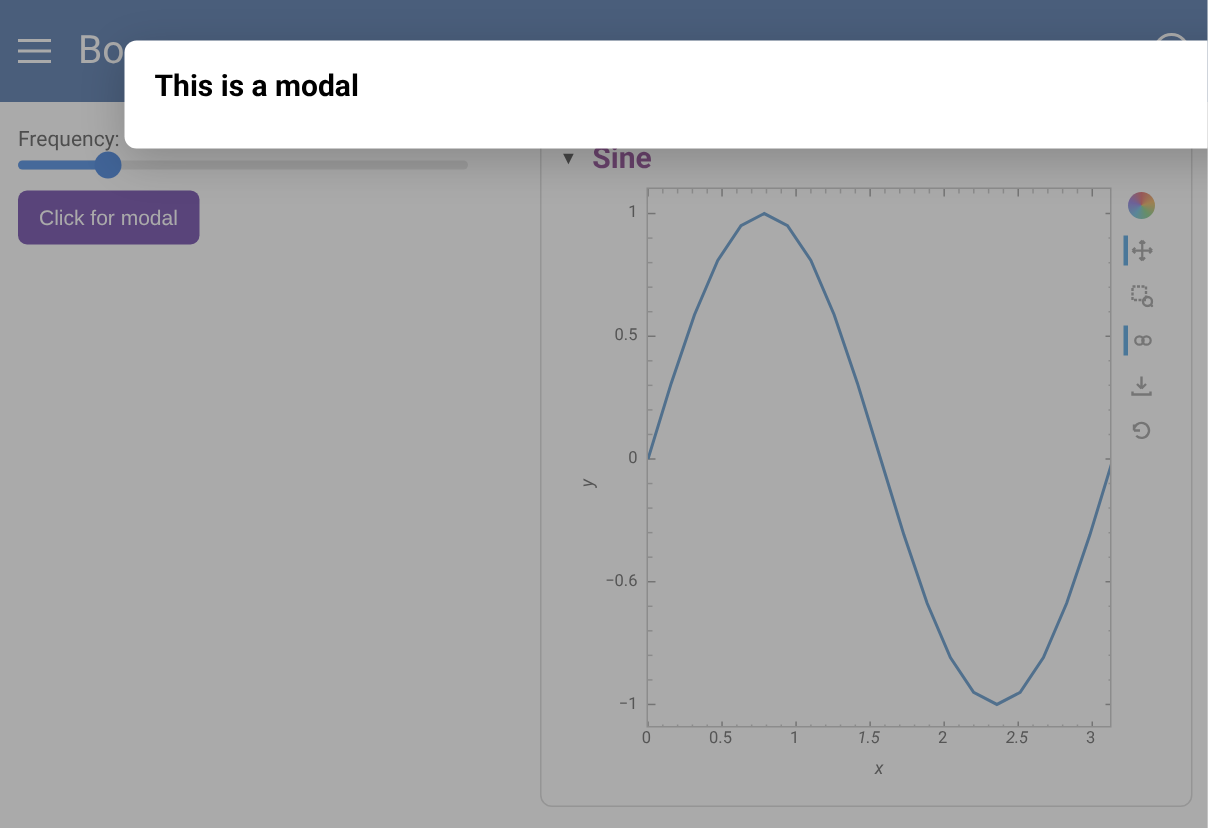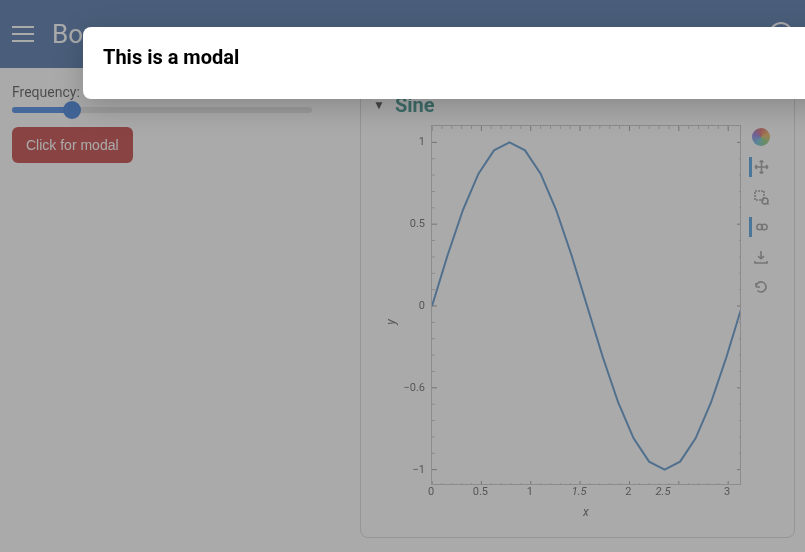--- a/index.html
+++ b/index.html
@@ -62,41 +62,41 @@
     }
     .slider-thumb {
       position: absolute;
       top: 50%;
       width: 18px; height: 18px;
       background: #1764d6;
       border-radius: 50%;
       transform: translate(-50%, -50%);
     }
     .modal-btn {
-      background: #b91c1c;
+      background: #4c1d95;
       border: none;
       color: #fff;
       padding: 10px 14px;
       border-radius: 6px;
       font-size: 14px;
       cursor: pointer;
     }
     .main {
       flex: 1;
       padding: 14px 10px 14px 10px;
     }
     .card {
       border: 1px solid #d0d0d0;
       border-radius: 8px;
       padding: 10px 12px 20px 12px;
       height: 100%;
     }
     .card-header { display:flex; align-items:center; gap:10px; margin-bottom: 8px; }
     .caret { font-size: 12px; color:#222; }
-    .card-title { font-size: 20px; font-weight: 700; color:#0f766e; }
+    .card-title { font-size: 20px; font-weight: 700; color:#701a75; }
     .plot-wrap { position: relative; display:flex; }
     .plot-area { position: relative; margin-left: 24px; }
     .ylabel {
       position: absolute;
       left: -6px; top: 50%;
       transform: translate(-50%,-50%) rotate(-90deg);
       font-size: 12px; font-style: italic; color:#444;
     }
     .xlabel {
       text-align: center;
@@ -313,21 +313,21 @@
               <line x1="0" y1="32.72727272727275" x2="3" y2="32.72727272727275" stroke="#bbb" stroke-width="1"></line>
               <line x1="310" y1="32.72727272727275" x2="307" y2="32.72727272727275" stroke="#bbb" stroke-width="1"></line>
               <path d="M0 180 L15.499999999999998 129.43636363636367 L30.999999999999996 83.78181818181815 L46.5 47.61818181818177 L61.99999999999999 24.381818181818176 L77.5 16.363636363636374 L93 24.381818181818176 L108.5987261146497 47.61818181818177 L124.09872611464966 83.78181818181815 L139.59872611464968 129.43636363636367 L155.09872611464965 180 L170.59872611464968 230.56363636363636 L186.09872611464968 276.2181818181818 L201.59872611464968 312.3818181818182 L217.09872611464965 335.6181818181818 L232.59872611464965 343.6363636363636 L248.09872611464968 335.6181818181818 L263.59872611464965 312.3818181818182 L279.09872611464965 276.2181818181818 L294.5987261146497 230.56363636363636 L310 180 " stroke="#3a7fbf" stroke-width="2" fill="none"></path>
             </svg>
           <div class="ticks-x" id="xticks">
               <span style="left: 0px;">0</span>
               <span style="left: 49.3631px;">0.5</span>
               <span style="left: 98.7261px;">1</span>
               <span style="left: 148.089px; font-style: italic;">1.5</span>
               <span style="left: 197.452px;">2</span>
-              <span style="left: 232px; font-style: italic;">2.5</span>
+              <span style="left: 247px; font-style: italic;">2.5</span>
               <span style="left: 296.178px;">3</span>
             </div>
           <div class="xlabel">x</div>
         </div>
         <div class="toolbar">
           <div class="tool">
               <div class="bokeh-logo"></div>
             </div>
           <div class="tool active">
             <svg viewBox="0 0 16 16">

